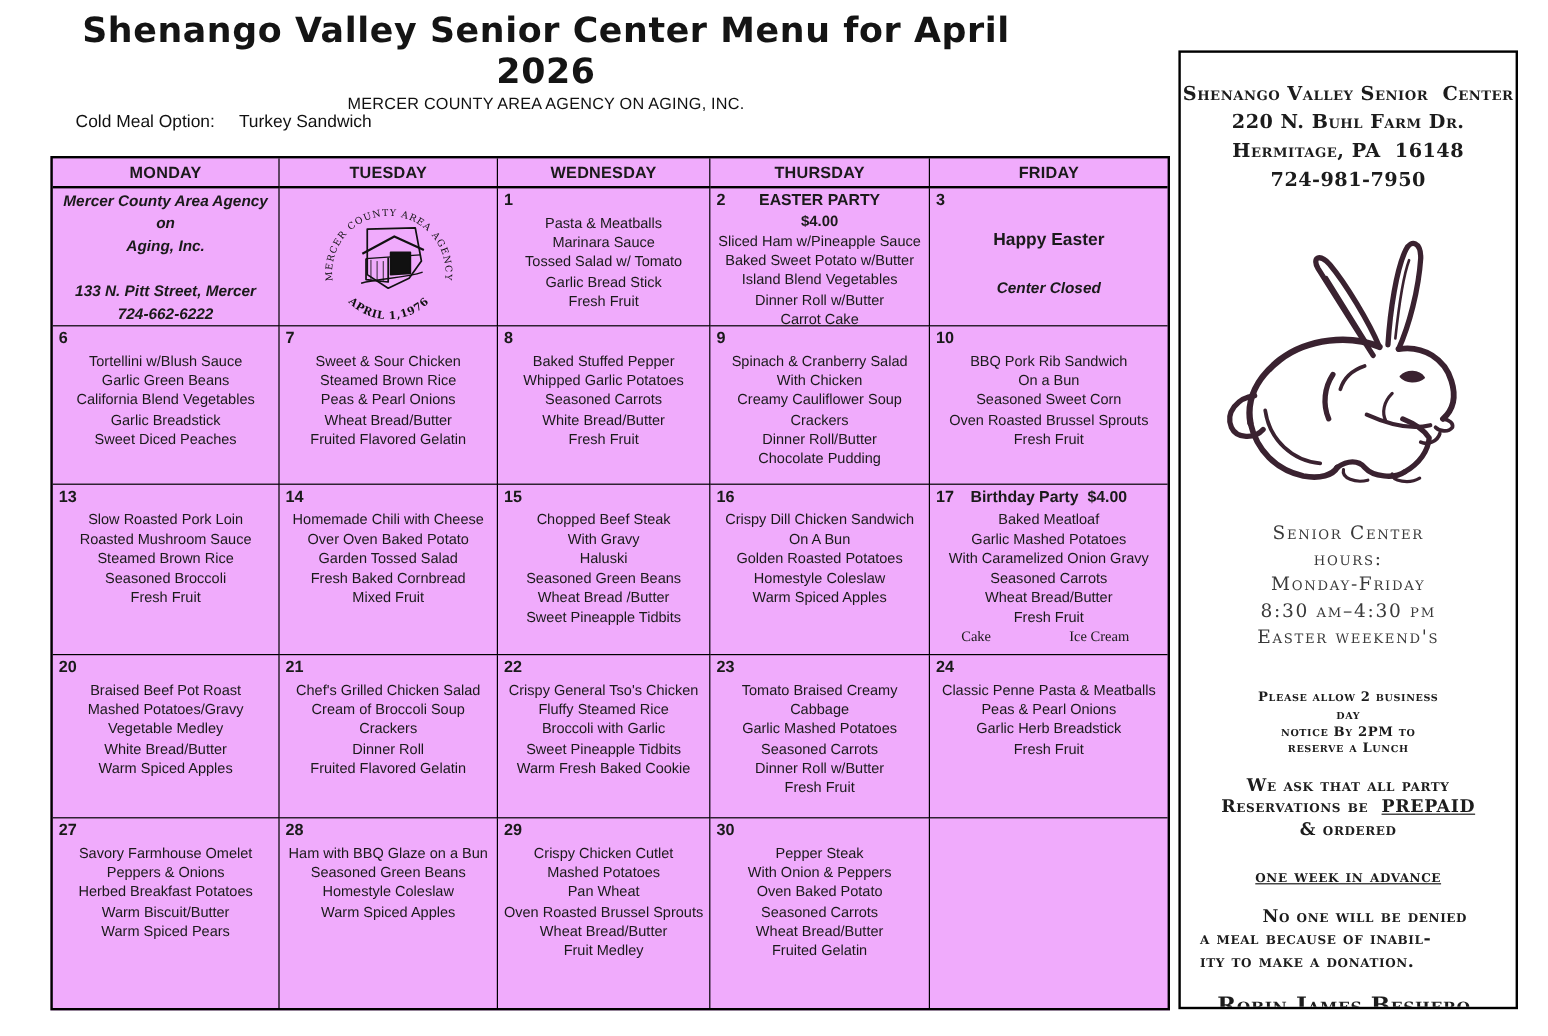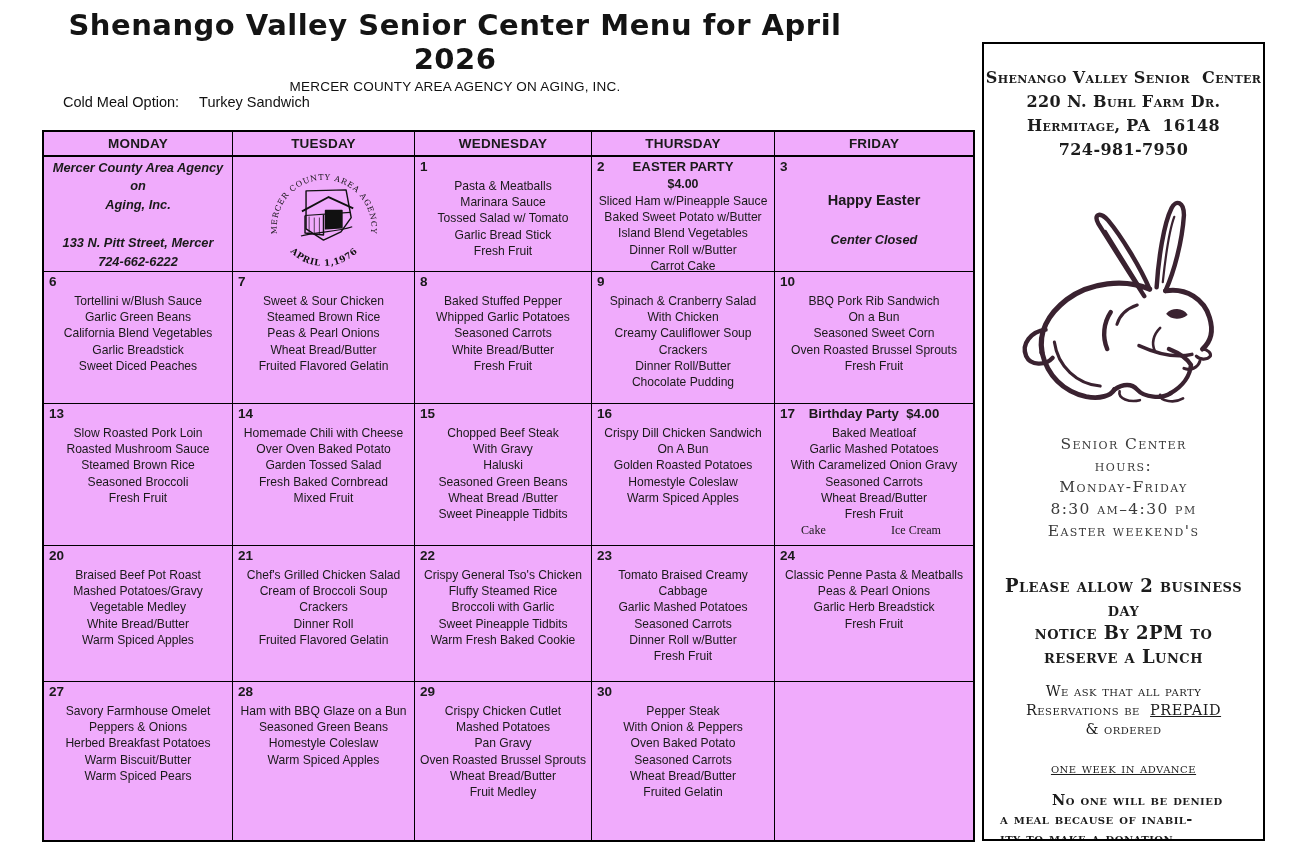--- a/index.html
+++ b/index.html
@@ -50,23 +50,23 @@
   
   .sidebar { position:absolute; left:982px; top:42px; width:283px; height:799px;
              box-sizing:border-box; border:2px solid #000; overflow:hidden;
              font-family:"DejaVu Serif", serif; text-align:center; color:#1c1c1c; }
   .sb-line { white-space:pre-wrap; }
   .sb-address { margin-top:22px; font-size:16px; font-variant:small-caps;
                 font-weight:bold; line-height:1.5; letter-spacing:0.4px; }
   .rabbit { display:block; margin:6px auto 0; }
   .sb-hours { margin-top:22px; font-size:15.5px; font-variant:small-caps;
               letter-spacing:1.4px; line-height:1.4; color:#3a3a3a; }
-  .sb-notice-reserve { margin-top:32px; font-size:18px; font-weight:bold;
+  .sb-notice-reserve { margin-top:32px; font-size:11px; font-weight:bold;
                        font-variant:small-caps; line-height:1.3; letter-spacing:0.5px; }
-  .sb-notice-party { margin-top:14px; font-size:14.5px; font-weight:normal;
+  .sb-notice-party { margin-top:14px; font-size:14.5px; font-weight:bold;
                      font-variant:small-caps; line-height:1.3; letter-spacing:0.5px; }
   .sb-notice-denied { margin-top:14px; font-size:14.5px; font-weight:bold;
                       font-variant:small-caps; line-height:1.3; letter-spacing:0.5px;
                       text-align:left; padding:0 16px; }
   .sb-notice-denied .first { padding-left:52px; }
   .sb-director { margin-top:14px; font-size:19px; font-weight:bold;
                  font-variant:small-caps; line-height:1.35; letter-spacing:0.5px; }
   .u { text-decoration:underline;margin-top:20px; }
 
   
@@ -362,21 +362,21 @@
         <div class="menu-item">Warm Spiced Apples</div>
       </div>
     </div>
     <div class="cell last-row">
       <div class="cell-head">
         <div class="day-num">29</div>
       </div>
       <div class="menu-items">
         <div class="menu-item">Crispy Chicken Cutlet</div>
         <div class="menu-item">Mashed Potatoes</div>
-        <div class="menu-item">Pan Gravy</div>
+        <div class="menu-item">Pan Wheat</div>
         <div class="menu-item">Oven Roasted Brussel Sprouts</div>
         <div class="menu-item">Wheat Bread/Butter</div>
         <div class="menu-item">Fruit Medley</div>
       </div>
     </div>
     <div class="cell last-row">
       <div class="cell-head">
         <div class="day-num">30</div>
       </div>
       <div class="menu-items">

